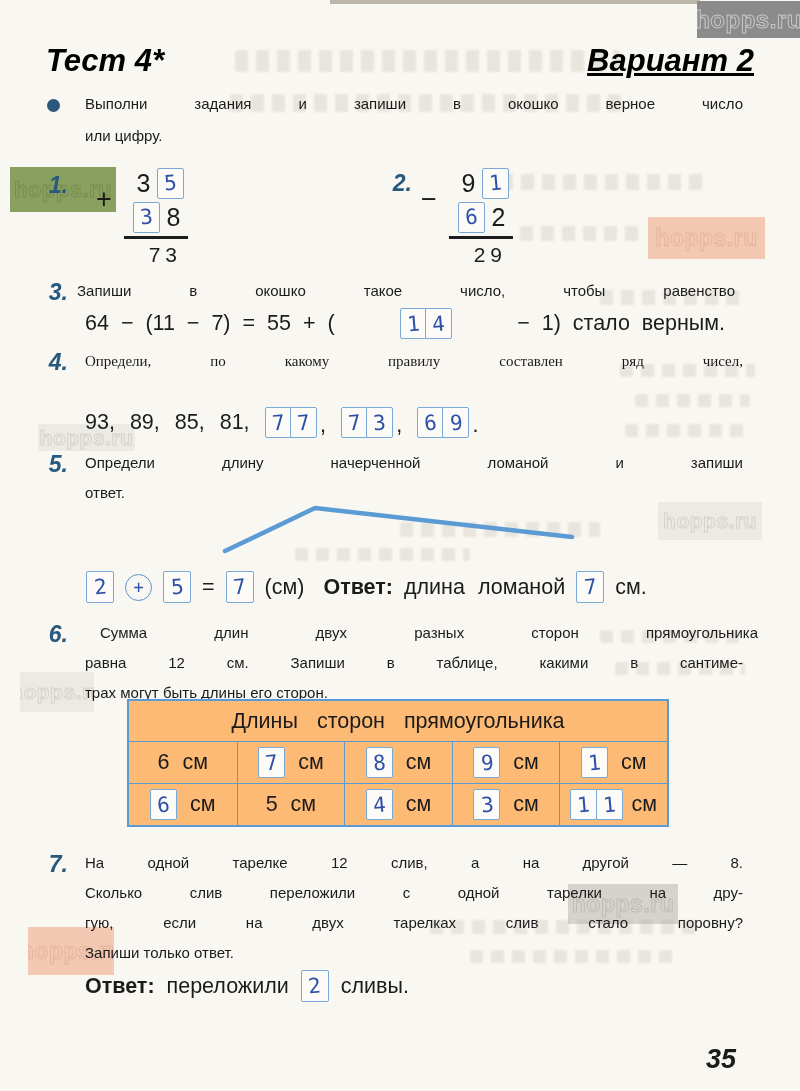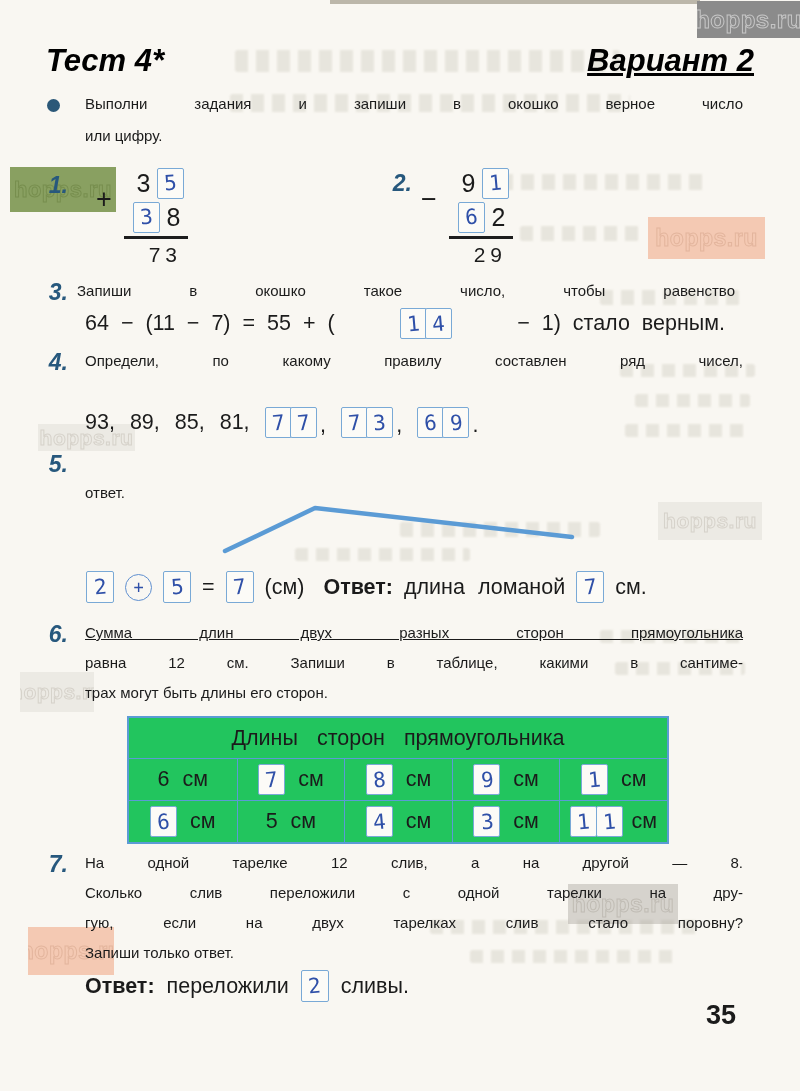--- a/index.html
+++ b/index.html
@@ -31,21 +31,21 @@
           padding-right:4px;font-size:25px;}
   .pd{display:inline-block;width:21px;text-align:center;}
   .sumline{height:2.6px;background:#1d1d1d;width:64px;margin:2px 0 4px auto;}
   .addres{font-size:21px;letter-spacing:5px;text-align:right;padding-right:6px;}
   
   .eqrow{position:absolute;display:flex;align-items:center;font-size:21.5px;}
   .circle-plus{display:inline-flex;align-items:center;justify-content:center;width:25px;height:25px;
        border:1.7px solid #5f8fd0;border-radius:50%;color:#2f50a8;font-size:17px;
        font-family:"DejaVu Sans Mono",monospace;}
   
-  .wtable{position:absolute;left:127px;top:716px;width:538px;border:2.5px solid #5b9bd5;background:#22c55e;}
+  .wtable{position:absolute;left:127px;top:699px;width:538px;border:2.5px solid #5b9bd5;background:#fdba74;}
   .wt-head{height:40px;display:flex;align-items:center;justify-content:center;
            font-size:21.5px;word-spacing:13px;border-bottom:1.8px solid #5b9bd5;}
   .wt-body{display:grid;grid-template-columns:repeat(5,1fr);}
   .wt-cell{height:41px;display:flex;align-items:center;justify-content:center;gap:13px;
            font-size:21.5px;border-left:1.8px solid #5b9bd5;}
   .wt-cell.c0{border-left:none;}
   .wt-cell.r1{border-top:1.8px solid #5b9bd5;}
   
   .pline{position:absolute;left:140px;top:494px;}
   
@@ -147,21 +147,21 @@
           <span class="hw">1</span>
         </span>
       <span class="box c2">
           <span class="hw">4</span>
         </span>
     </span>
     <span>− 1) стало верным.</span>
   </div>
 
   <div class="pnum" style="left:36px;top:349px;">4.</div>
-  <div class="t just" style="left:85px;top:347px;">Определи, по какому правилу составлен ряд чисел,</div>
+  <div class="t just" style="left:85px;top:347px;font-family:Liberation Serif, serif;">Определи, по какому правилу составлен ряд чисел,</div>
   <div class="eqrow" style="left:85px;top:407px;gap:15px;">
     <span>93,</span>
     <span>89,</span>
     <span>85,</span>
     <span>81,</span>
     <span style="display:inline-flex;align-items:flex-end;gap:3px;">
       <span class="box2">
         <span class="box">
             <span class="hw">7</span>
           </span>
@@ -189,20 +189,21 @@
           </span>
         <span class="box c2">
             <span class="hw">9</span>
           </span>
       </span>
       <span>.</span>
     </span>
   </div>
 
   <div class="pnum" style="left:36px;top:451px;">5.</div>
+  <div class="t just" style="left:85px;top:449px;">Определи длину начерченной ломаной и запиши</div>
   <div class="t" style="left:85px;top:479px;">ответ.</div>
 
   <svg class="pline" width="460" height="70">
     <polyline points="85,57 175,14 432,43" fill="none" stroke="#5b9bd5" stroke-width="4.5" stroke-linecap="round" stroke-linejoin="round"></polyline>
   </svg>
 
   <div class="eqrow" style="left:86px;top:571px;gap:11px;word-spacing:7px;">
     <span class="box" style="width:26px;height:30px;">
         <span class="hw">2</span>
       </span>
@@ -217,21 +218,21 @@
     <span>(см)</span>
     <span class="bold" style="margin-left:8px;">Ответ:</span>
     <span>длина ломаной</span>
     <span class="box" style="width:26px;height:30px;">
         <span class="hw">7</span>
       </span>
     <span>см.</span>
   </div>
 
   <div class="pnum" style="left:36px;top:621px;">6.</div>
-  <div class="t just" style="left:85px;top:619px;text-decoration:underline;">Сумма длин двух разных сторон прямоугольника</div>
+  <div class="t just" style="left:100px;top:619px;">Сумма длин двух разных сторон прямоугольника</div>
   <div class="t just" style="left:85px;top:649px;">равна 12 см. Запиши в таблице, какими в сантиме-</div>
   <div class="t" style="left:85px;top:679px;">трах могут быть длины его сторон.</div>
 
   <div class="wtable">
     <div class="wt-head">Длины сторон прямоугольника</div>
     <div class="wt-body">
       <div class="wt-cell c0">
         <span>6</span>
         <span>см</span>
       </div>
@@ -303,15 +304,15 @@
   <div class="t" style="left:85px;top:939px;">Запиши только ответ.</div>
   <div class="eqrow" style="left:85px;top:970px;gap:12px;">
     <span class="bold">Ответ:</span>
     <span>переложили</span>
     <span class="box" style="width:26px;height:30px;">
         <span class="hw">2</span>
       </span>
     <span>сливы.</span>
   </div>
 
-  <div class="pageno" style="left:706px;top:1000px;">35</div>
+  <div class="pageno" style="left:706px;top:1044px;font-style:italic;">35</div>
 
 </div>
 
 </body></html>

